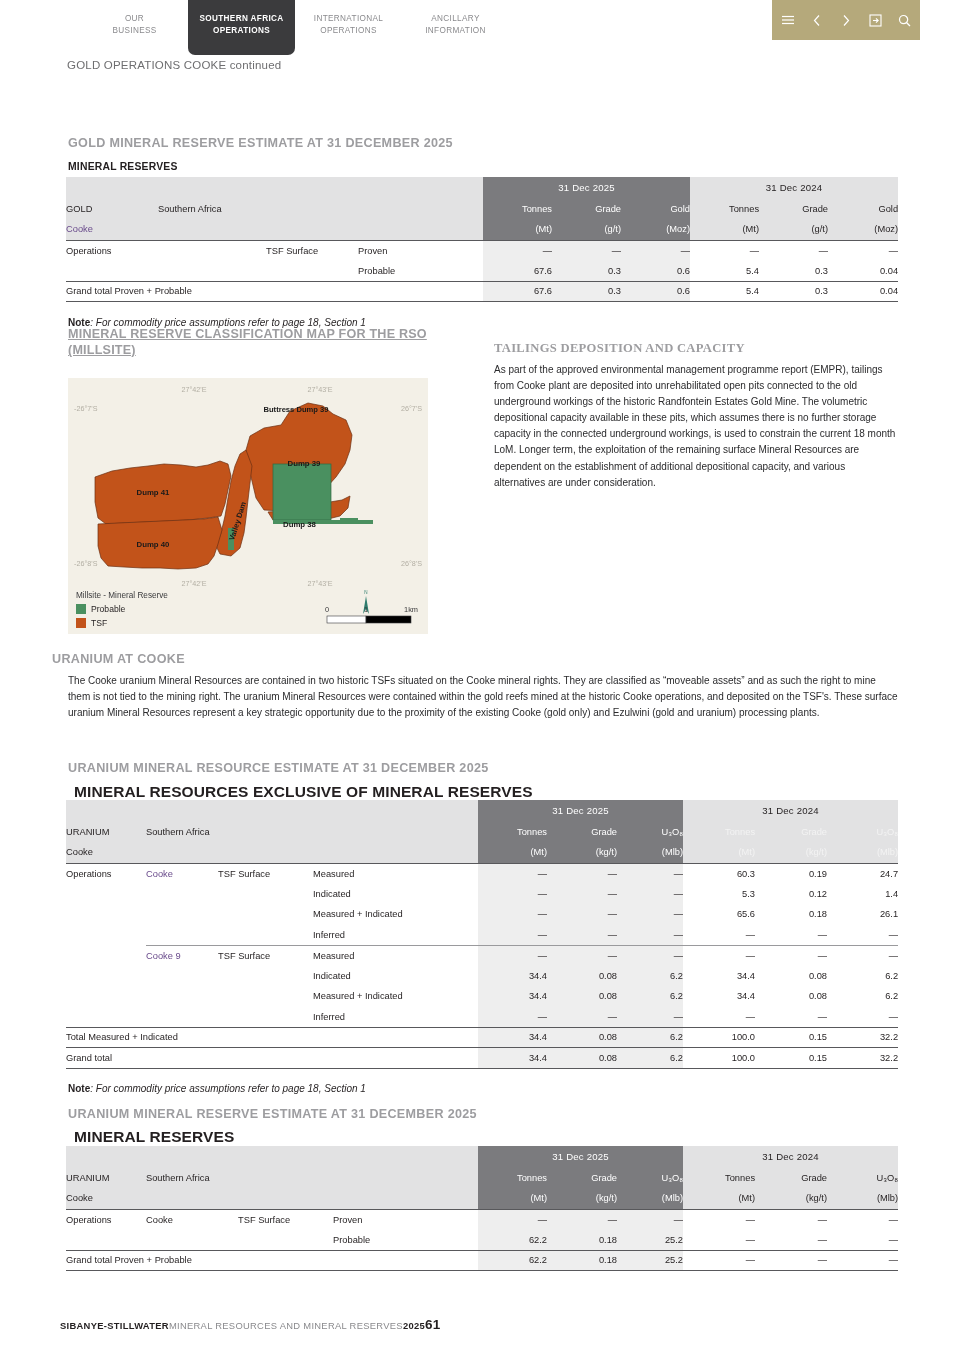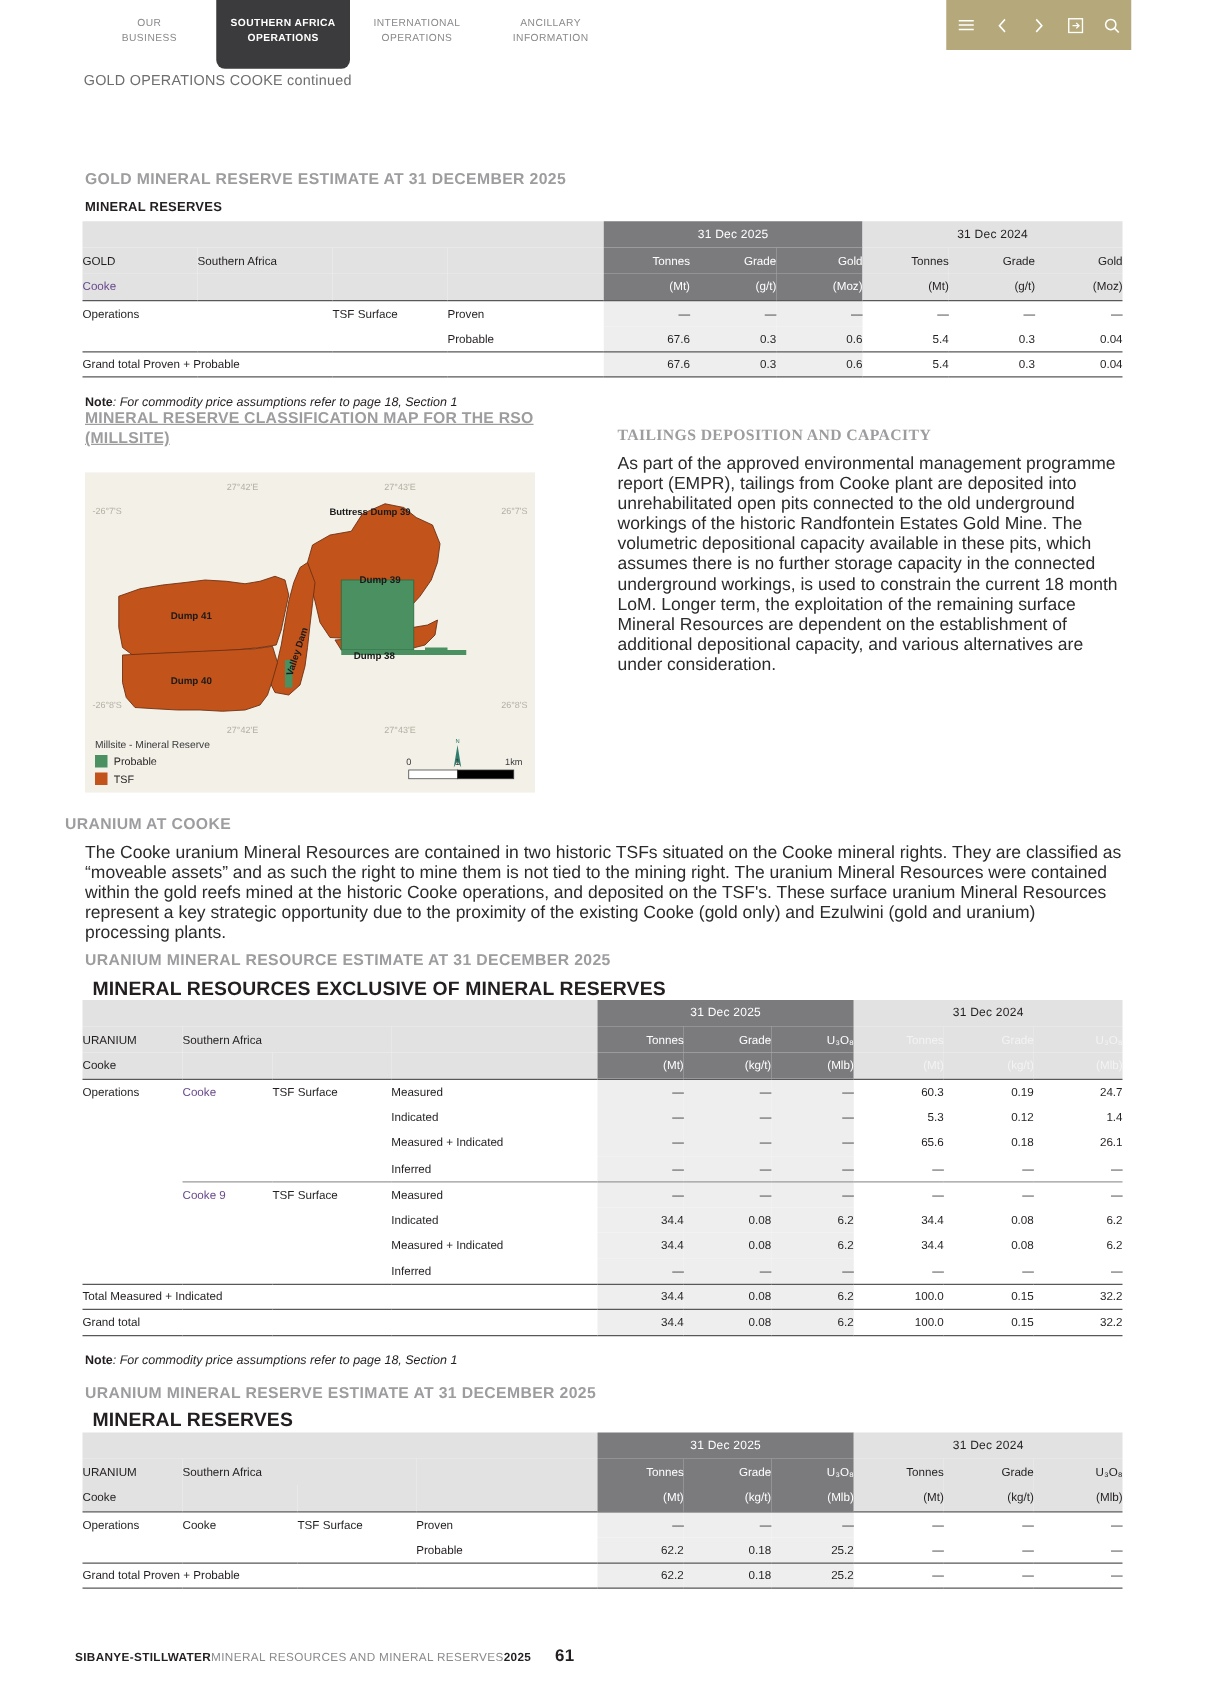--- a/index.html
+++ b/index.html
@@ -10,21 +10,21 @@
     background: #ffffff;
     font-family: "Liberation Sans", sans-serif;
     color: #231f20;
     position: relative;
     overflow: hidden;
   }
 
   
   .topnav {
     position: absolute;
-    top: 0; left: 0;
+    top: 0; left: 15px;
     width: 939px;
     height: 52px;
     text-decoration: underline;
   }
   .nav-tabs {
     position: absolute;
     top: 0; left: 66px;
     display: flex;
     align-items: flex-start;
   }
@@ -173,21 +173,21 @@
   .note {
     position: absolute;
     font-size: 10px;
     font-style: italic;
     color: #231f20;
   }
   .note b { font-style: normal; }
 
   .body-text {
     position: absolute;
-    font-size: 14px;
+    font-size: 10px;
     line-height: 16.1px;
     color: #2b2b2d;
   }
 
   
   .map-title {
     position: absolute;
     left: 68px; top: 326px;
     width: 400px;
     font-size: 12.6px;
@@ -228,21 +228,20 @@
     font-size: 9.4px;
     color: #8a8a8d;
     letter-spacing: 0.3px;
     display: flex;
     align-items: baseline;
     gap: 0px;
   }
   .footer .b { color: #231f20; font-weight: bold; }
   .footer .pg {
     color: #231f20; font-weight: bold; font-size: 13.5px;
-    margin-left: 19px;
   }
 </style>
 </head>
 <body>
 
 <div class="topnav">
   <div class="nav-tabs">
     <div class="nav-tab">
       <span>OUR</span>
       <span>BUSINESS</span>

